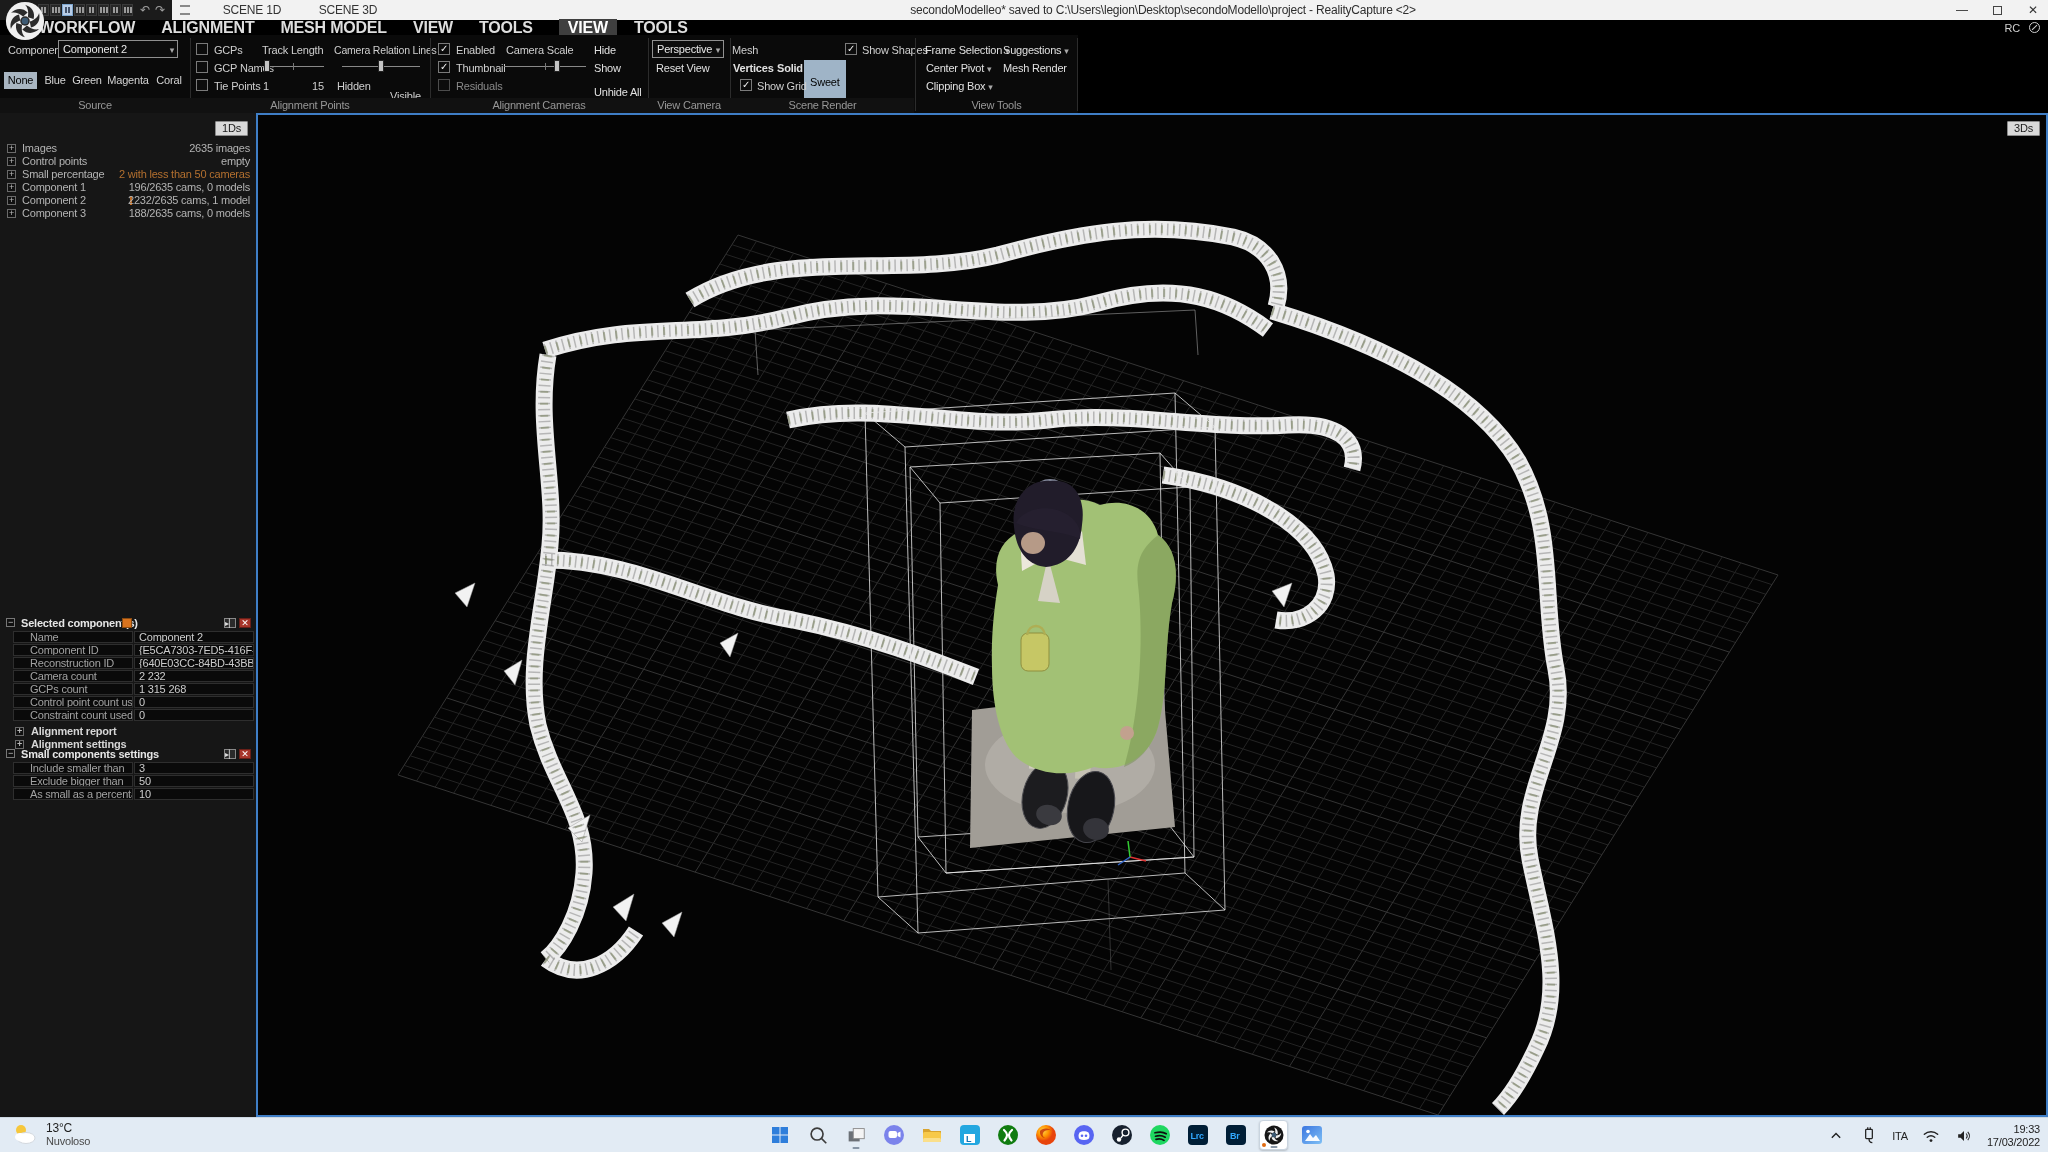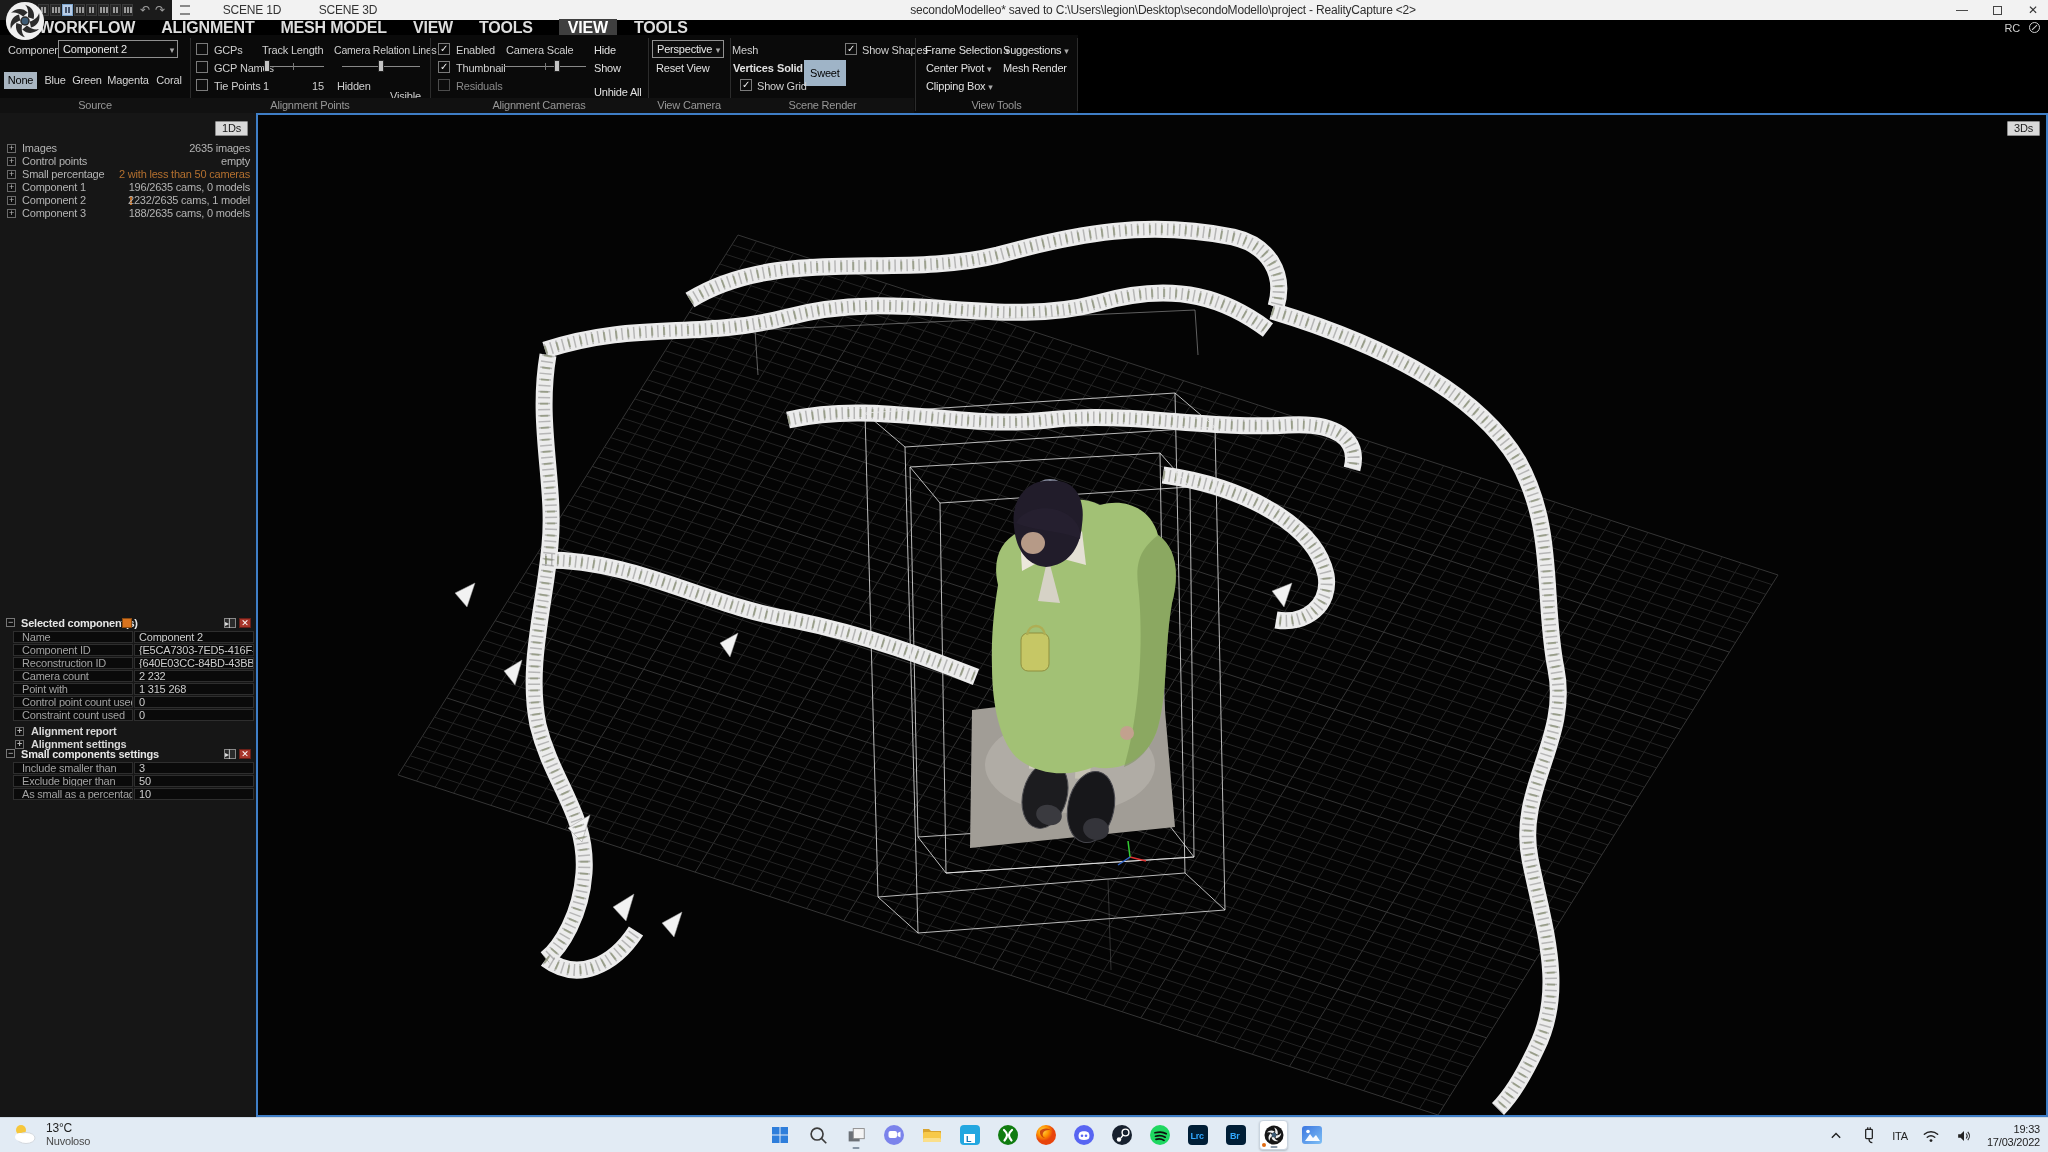--- a/index.html
+++ b/index.html
@@ -45,41 +45,41 @@
   .cbx { position:absolute; width:12px; height:12px; border:1px solid #7a7a7a; background:#0c0c0c; color:#eee; font-size:10px; line-height:10px; text-align:center; }
   .cbx.dim { border-color:#4c4c4c; }
   .sld { position:absolute; height:13px; }
   .sld .track { position:absolute; left:0; right:0; top:6px; height:1px; background:#888; }
   .sld .tick { position:absolute; left:50%; top:3px; width:1px; height:7px; background:#777; }
   .sld .thumb { position:absolute; top:0; width:6px; height:12px; background:#c4c4c4; border:1px solid #222; }
   .dd { position:absolute; height:18px; border:1px solid #909090; background:#0d0d0d; line-height:16px; padding:0 4px; color:#e8e8e8; white-space:nowrap; }
   .dd .caret { position:absolute; right:3px; top:1px; }
   .color-btn { position:absolute; top:37px; height:17px; line-height:17px; text-align:center; color:#d4d4d4; font-weight:normal; }
   .color-btn.sel { background:#a9b6c2; color:#000; }
-  .mode-btn.sel { background:#9fb4c7; color:#000; padding:7px 6px; }
+  .mode-btn.sel { background:#9fb4c7; color:#000; padding:16px 6px; }
 
   
   #left-panel { position:absolute; left:0; top:113px; width:256px; height:1004px; background:#161616; color:#b4b4b4; font-size:11px; }
   .badge { background:#d9d9d9; border:1px solid #8a8a8a; color:#1a1a1a; font-size:11px; line-height:13px; padding:0 6px; border-radius:1px; }
   .tree-row { position:absolute; left:0; width:256px; height:13px; line-height:13px; }
   .tree-exp { position:absolute; left:7px; top:2px; width:9px; height:9px; border:1px solid #6a6a6a; color:#bbb; font-size:9px; line-height:7px; text-align:center; background:#101010; }
   .tree-label { position:absolute; left:22px; }
   .tree-value { position:absolute; right:6px; text-align:right; }
   .tree-value.warn, .warn { color:#b4702f; }
   .comp2-mark { position:absolute; left:130px; top:2px; width:2px; height:9px; background:#c06a20; }
 
   .prop-panel { position:absolute; left:0; width:256px; }
   .pp-header { position:absolute; left:0; top:0; width:256px; height:14px; line-height:14px; }
   .pp-collapse { position:absolute; left:6px; top:2px; width:9px; height:9px; border:1px solid #777; background:#101010; color:#ccc; font-size:9px; line-height:7px; text-align:center; }
   .pp-title { position:absolute; left:21px; font-weight:bold; color:#e6e6e6; white-space:nowrap; }
   .pp-ico-org { position:absolute; top:2px; width:10px; height:10px; background:#d8731e; border:1px solid #8a4a10; }
   .pp-ico-pin { position:absolute; top:2px; right:20px; width:12px; height:10px; background:#2a2a2a; border:1px solid #888; color:#ddd; font-size:8px; line-height:9px; text-align:center; }
   .pp-ico-close { position:absolute; top:2px; right:5px; width:12px; height:10px; background:#a8352a; border:1px solid #6a1f18; color:#fff; font-size:9px; line-height:9px; text-align:center; }
   .prop-row { position:absolute; left:13px; width:241px; height:13px; }
-  .prop-label { position:absolute; left:0; top:0; width:120px; height:12px; background:#0a0a0a; border:1px solid #2e2e2e; line-height:10px; padding-left:8px; color:#a2a2a2; white-space:nowrap; overflow:hidden; }
+  .prop-label { position:absolute; left:0; top:0; width:120px; height:12px; background:#0a0a0a; border:1px solid #2e2e2e; line-height:10px; padding-left:16px; color:#a2a2a2; white-space:nowrap; overflow:hidden; }
   .prop-value { position:absolute; left:121px; top:0; width:120px; height:12px; background:#0a0a0a; border:1px solid #2e2e2e; line-height:10px; padding-left:4px; color:#cccccc; white-space:nowrap; overflow:hidden; }
   .pp-expander { position:absolute; left:13px; height:13px; line-height:13px; font-weight:bold; color:#d6d6d6; }
   .pp-expander .tree-exp { left:2px; }
   .pp-expander span.xlab { position:absolute; left:18px; white-space:nowrap; }
 
   
   #viewport { position:absolute; left:256px; top:113px; width:1792px; height:1004px; border:2px solid #3f7ec6; background:#040404; }
   #scene { position:absolute; left:0; top:0; }
   #vp-badge { position:absolute; right:6px; top:6px; }
   .gl { stroke:#242424; stroke-width:1; vector-effect:non-scaling-stroke; }
@@ -337,21 +337,21 @@
     </div>
     <div class="prop-row" style="top:41px">
       <span class="prop-label">Reconstruction ID</span>
         <span class="prop-value">{640E03CC-84BD-43BB-856C-...</span>
     </div>
     <div class="prop-row" style="top:54px">
       <span class="prop-label">Camera count</span>
         <span class="prop-value">2 232</span>
     </div>
     <div class="prop-row" style="top:67px">
-      <span class="prop-label">Point with</span>
+      <span class="prop-label">GCPs count</span>
         <span class="prop-value">1 315 268</span>
     </div>
     <div class="prop-row" style="top:80px">
       <span class="prop-label">Control point count used</span>
         <span class="prop-value">0</span>
     </div>
     <div class="prop-row" style="top:93px">
       <span class="prop-label">Constraint count used</span>
         <span class="prop-value">0</span>
     </div>

